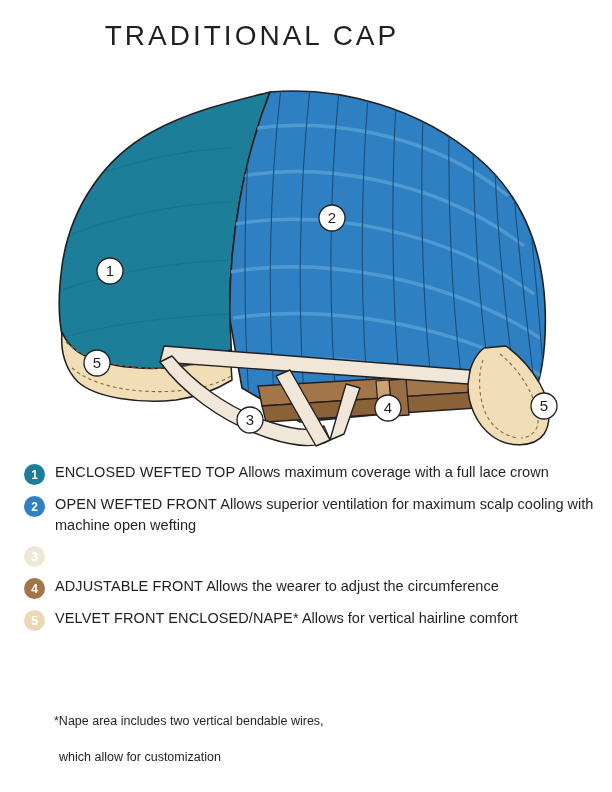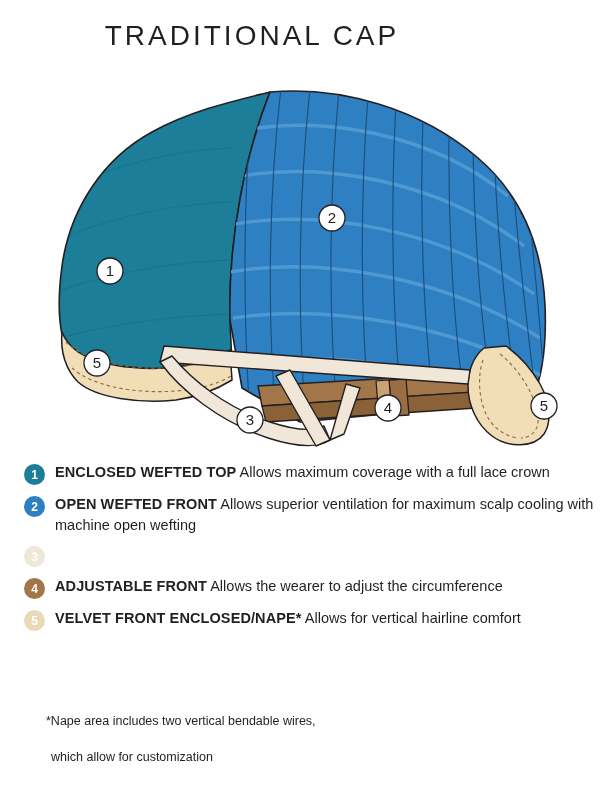--- a/index.html
+++ b/index.html
@@ -27,24 +27,24 @@
     position:relative;display:flex;align-items:flex-start;
     margin:0 0 9px 0;padding-left:24px;
   }
   .badge{
     flex:0 0 auto;width:21px;height:21px;border-radius:50%;
     display:flex;align-items:center;justify-content:center;
     font-size:12px;font-weight:bold;color:#ffffff;
     margin-right:10px;margin-top:2px;line-height:1;
   }
   .row-text{font-size:14.5px;line-height:1.42;max-width:545px;}
-  .term{font-weight:bold;letter-spacing:.1px;}
+  .term{font-weight:normal;letter-spacing:.1px;}
   .desc{font-weight:normal;}
   .footnote{
-    position:absolute;top:712px;left:46px;width:520px;
+    position:absolute;top:712px;left:54px;width:520px;
     font-size:12.5px;line-height:1.45;color:#231f20;
   }
   .footnote .l2{padding-left:5px;margin-top:18px;}
 </style>
 </head>
 <body>
 
 <div class="page">
 
   <div class="title">TRADITIONAL CAP</div>

